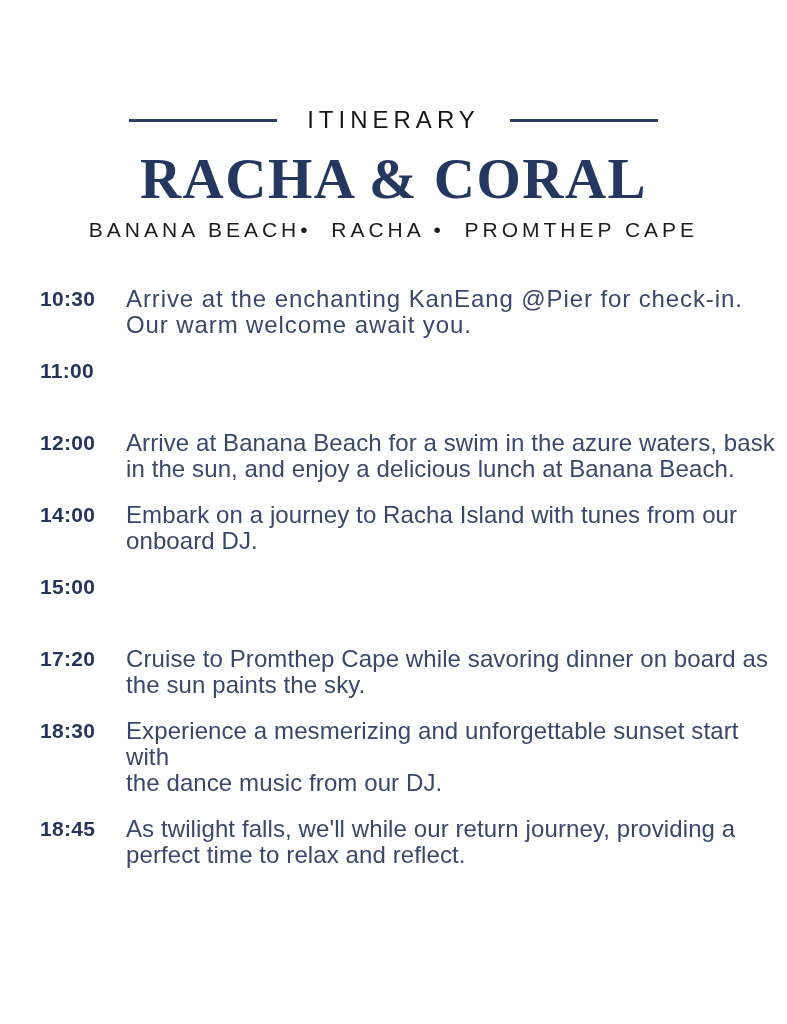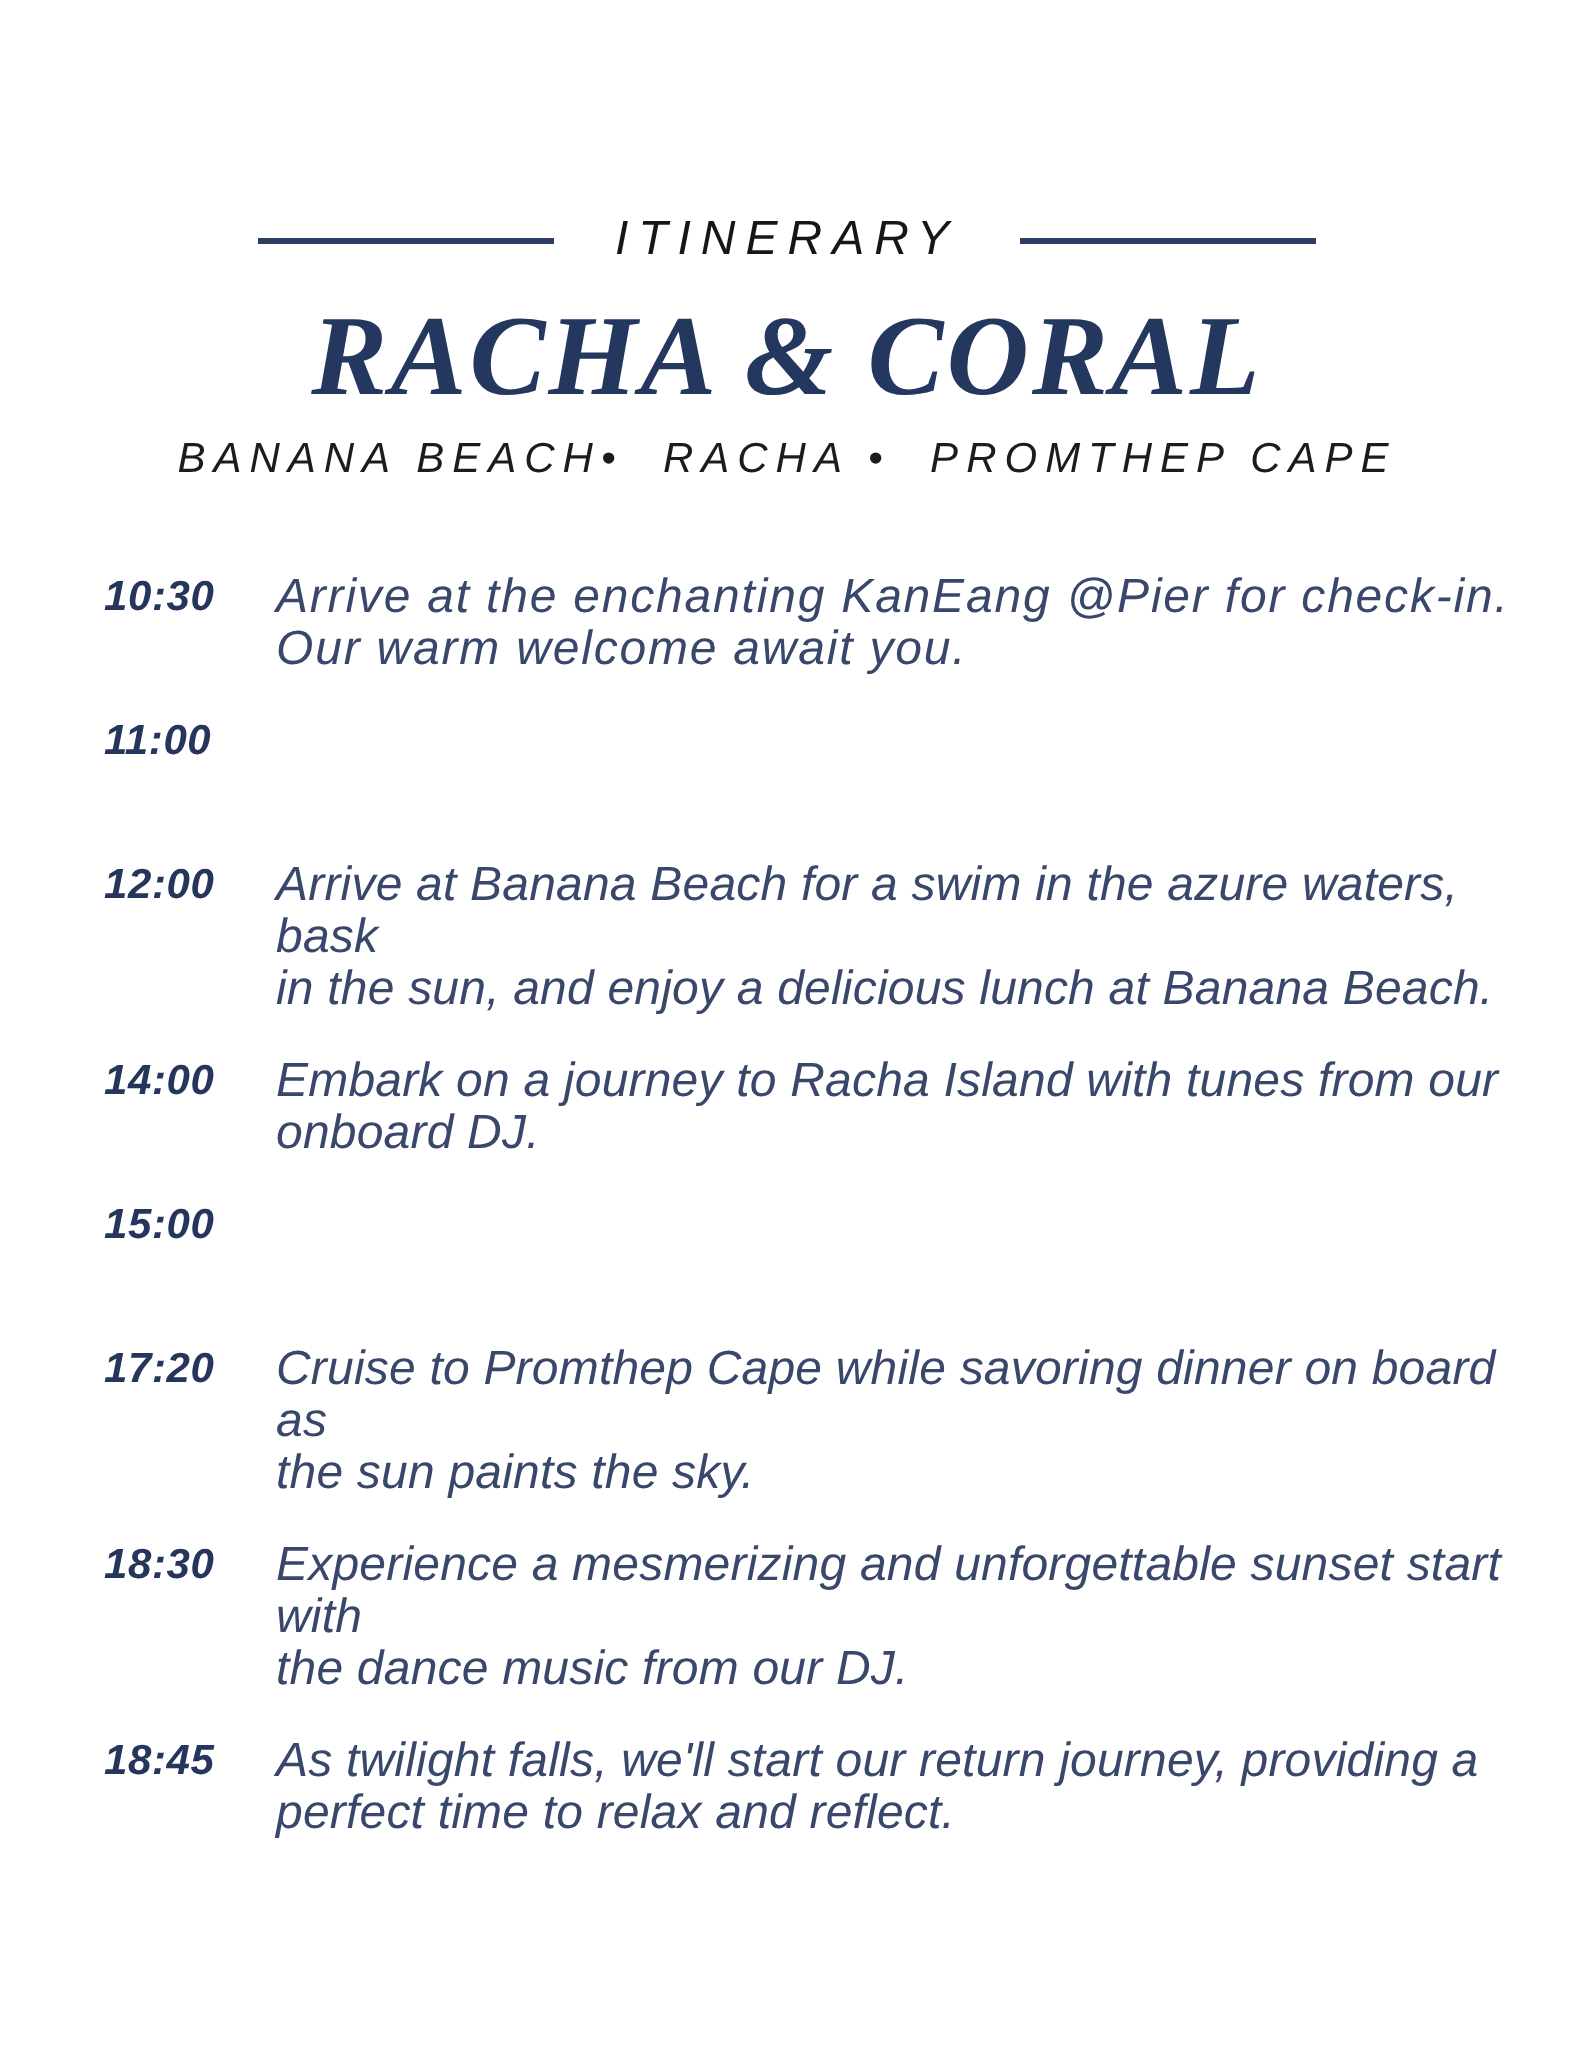--- a/index.html
+++ b/index.html
@@ -4,21 +4,20 @@
 <style>
   html, body { margin: 0; padding: 0; background: #ffffff; }
   .page {
     position: relative;
     width: 787px;
     height: 1024px;
     background: var(--page-bg, #ffffff);
     font-family: "Liberation Sans", sans-serif;
     overflow: hidden;
     box-sizing: border-box;
-    font-style: italic;
   }
   .header {
     padding-top: 106px;
     text-align: center;
   }
   .eyebrow-row {
     display: flex;
     align-items: center;
     justify-content: center;
     gap: 30px;
@@ -56,21 +55,20 @@
   .list {
     margin-top: 44px;
     padding-left: 40px;
     padding-right: 10px;
   }
   .item {
     display: flex;
     align-items: flex-start;
     margin-bottom: 20px;
     min-height: 52px;
-    margin-left: 12px;
   }
   .time {
     flex: 0 0 86px;
     font-weight: 700;
     font-size: 21px;
     line-height: 26px;
     letter-spacing: 0.3px;
     color: var(--time-color, #26355c);
   }
   .desc {
@@ -135,19 +133,19 @@
     </div>
 
     <div class="item">
       <div class="time">18:30</div>
       <div class="desc">Experience a mesmerizing and unforgettable sunset start with
 the dance music from our DJ.</div>
     </div>
 
     <div class="item">
       <div class="time">18:45</div>
-      <div class="desc">As twilight falls, we'll start our return journey, providing a
+      <div class="desc">As twilight falls, we'll while our return journey, providing a
 perfect time to relax and reflect.</div>
     </div>
 
 
   </div>
 </div>
 
 </body></html>

